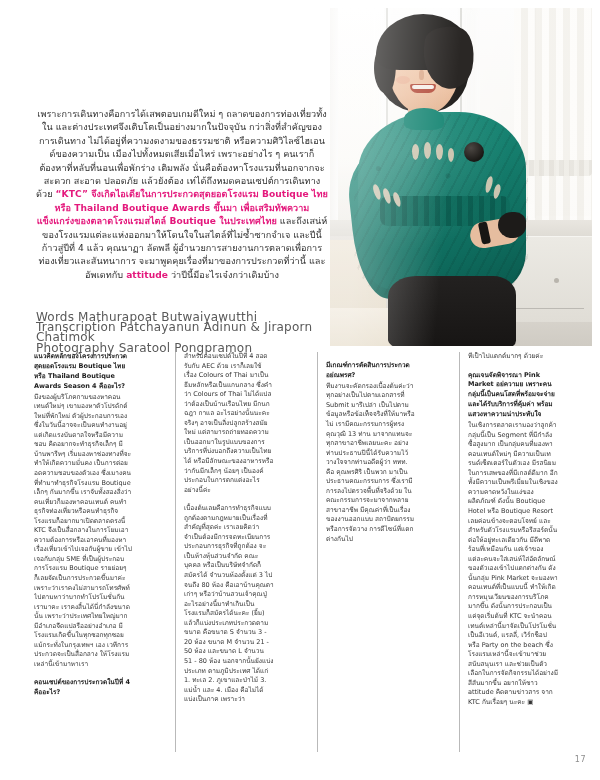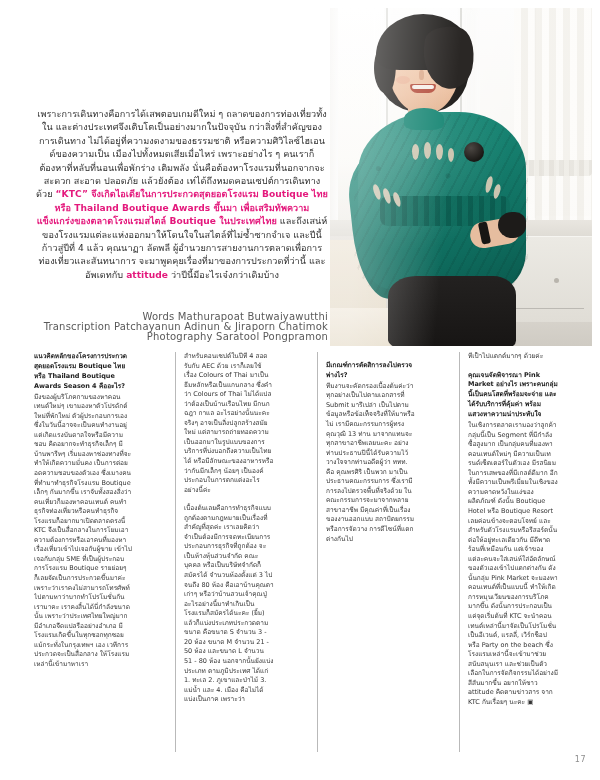--- a/index.html
+++ b/index.html
@@ -240,22 +240,22 @@
     position:absolute; left:36px; top:108px; width:292px;
     font-size:9.1px; line-height:13.4px;
     color:#2c2c2c; text-align:center;
     letter-spacing:.05px;
   }
   #intro .hl { color:#E4187C; font-weight:bold; }
 
   
   #credits {
     position:absolute; left:36px; top:312px; width:292px;
-    text-align:right; color:#595959;
-    font-size:10px; line-height:10.2px; letter-spacing:.2px;
+    text-align:left; color:#595959;
+    font-size:12px; line-height:10.2px; letter-spacing:.2px;
   }
 
   
   #columns {
     position:absolute; left:34px; top:352px;
     width:532px; height:400px;
     display:flex;
     gap:35px;
   }
   .col {
@@ -357,37 +357,38 @@
     <div>Words Mathurapoat Butwaiyawutthi</div>
     <div>Transcription Patchayanun Adinun &amp; Jiraporn Chatimok</div>
     <div>Photography Saratool Pongpramon</div>
   </div>
 
   <div id="columns">
     <div class="col">
       <span class="q">แนวคิดหลักของโครงการประกวดสุดยอดโรงแรม Boutique ไทย หรือ Thailand Boutique Awards Season 4 คืออะไร?</span>
       <span class="a">มึงของผู้บริโภคกามของหาคอนเทนต์ใหม่ๆ เขามองหาตัวโปรดักต์ใหม่ที่พักใหม่ ตัวผู้ประกอบการเอง ซึ่งในวันนี้อาจจะเป็นคนทำงานอยู่ แต่เกิดแรงบันดาลใจหรือมีความชอบ คิดอยากจะทำธุรกิจเล็กๆ มีบ้านพารีหๆ เริ่มมองหาช่องทางที่จะทำให้เกิดความมั่นคง เป็นการต่อยอดความชอบของตัวเอง ซึ่งเมางคนที่ทำมาทำธุรกิจโรงแรม Boutique เล็กๆ กันมากขึ้น เราจับทั้งสองสิ่งว่าคนเที่ยวก็มองหาคอนเทนต์ คนทำธุรกิจท่องเที่ยวหรือคนทำธุรกิจโรงแรมก็อยากมาเปิดตลาดตรงนี้ KTC จึงเป็นสื่อกลางในการโยมเอาความต้องการหรือเอาคนที่มองหาเรื่องเที่ยวเข้าไปเจอกับผู้ขาย เข้าไปเจอกับกลุ่ม SME ที่เป็นผู้ประกอบการโรงแรม Boutique รายย่อยๆ ก็เลยจัดเป็นการประกวดขึ้นมาค่ะ เพราะว่าเราคงไม่สามารถโทรศัพท์ไปตามหาว่าบากทำโปรโมชั่นกันเรามาคะ เราคงสิ้นได้นี่กำลังขนาดนั้น เพราะว่าประเทศไทยใหญ่มาก มีอำเภอจึดแปลรืออย่างอำเภอ มีโรงแรมเกิดขึ้นในทุกซอกทุกซอยแม้กระทั่งในกรุงเทพฯ เอง เวทีการประกวดจะเป็นสื่อกลาง ให้โรงแรมเหล่านี้เข้ามาหาเรา</span>
       <span class="gap"></span>
+      <span class="q">คอนเซปต์ของการประกวดในปีที่ 4 คืออะไร?</span>
     </div>
 
     <div class="col">
       <span class="a">สำหรับคอนเซปต์ในปีที่ 4 สอดรับกับ AEC ด้วย เราก็เลยใช้เรื่อง Colours of Thai มาเป็นธีมหลักหรือเป็นแกนกลาง ซึ่งคำว่า Colours of Thai ไม่ได้แปลว่าต้องเป็นบ้านเรือนไทย มีกนก ฉฎา กาแล อะไรอย่างนั้นนะคะ จริงๆ อาจเป็นสิ่งปลูกสร้างสมัยใหม่ แต่สามารถถ่ายทอดความเป็นออกมาในรูปแบบของการบริการที่บ่งบอกถึงความเป็นไทยได้ หรือมีลักษณะของอาหารหรือว่ากันมีกเล็กๆ น้อยๆ เป็นองค์ประกอบในการตกแต่งอะไรอย่างนี้ค่ะ</span>
       <span class="gap"></span>
       <span class="a">เบื้องต้นเลยคือการทำธุรกิจแบบถูกต้องตามกฎหมายเป็นเรื่องที่สำคัญที่สุดค่ะ เราเลยคิดว่าจำเป็นต้องมีการจดทะเบียนการประกอบการธุรกิจที่ถูกต้อง จะเป็นห้างหุ้นส่วนจำกัด คณะบุคคล หรือเป็นบริษัทจำกัดก็สมัครได้ จำนวนห้องตั้งแต่ 3 ไปจนถึง 80 ห้อง คือเอาบ้านคุณตาเก่าๆ หรือว่าบ้านสวนเจ้าคุณปู่อะไรอย่างนี้มาทำเกินเป็นโรงแรมก็สมัครได้นะคะ (ยิ้ม) แล้วก็แบ่งประเภทประกวดตามขนาด คือขนาด S จำนวน 3 - 20 ห้อง ขนาด M จำนวน 21 - 50 ห้อง และขนาด L จำนวน 51 - 80 ห้อง นอกจากนั้นยังแบ่งประเภท ตามภูมิประเทศ ได้แก่ 1. ทะเล 2. ภูเขาและป่าไม้ 3. แม่น้ำ และ 4. เมือง คือไม่ได้แบ่งเป็นภาค เพราะว่า</span>
     </div>
 
     <div class="col">
       <span class="gap"></span>
-      <span class="q">มีเกณฑ์การตัดสิการลงไปตรวจพ่างไร?</span>
+      <span class="q">มีเกณฑ์การตัดสินการประกวดอย่ณพรศ?</span>
       <span class="a">ทีมงานจะคัดกรองเบื้องต้นค่ะว่าทุกอย่างเป็นไปตามเอกสารที่ Submit มารึเปล่า เป็นไปตามข้อมูลหรือข้อเท็จจริงที่ให้มาหรือไม่ เรามีคณะกรรมการผู้ทรงคุณวุฒิ 13 ท่าน มาจากแทนจะทุกสาขาอาชีพเลยนะคะ อย่างท่านประธานปีนี้ได้รับความไว้วางใจจากท่านอดีตผู้ว่า ททท. คือ คุณพรศิริ เป็นพวก มาเป็นประธานคณะกรรมการ ซึ่งเรามีการลงไปตรวจพื้นที่จริงด้วย ในคณะกรรมการจะมาจากหลายสาขาอาชีพ มีคุณค่าที่เป็นเรื่องของงานออกแบบ สถาปัตยกรรม หรือการจัดวาง การดีไซน์ที่แตกต่างกันไป</span>
     </div>
 
     <div class="col">
       <span class="a">ที่เป็าไปแตกต์มากๆ ด้วยค่ะ</span>
       <span class="gap"></span>
-      <span class="q">คุณเจนจัดพิจารณา Pink Market อย่างไร เพราะคนกลุ่มนี้เป็นคนโสดที่พร้อมจะจ่าย และได้รับบริการที่คุ้มค่า พร้อมแสวงหาความน่าประทับใจ</span>
+      <span class="q">คุณเจนจัดพิจารณา Pink Market อย่ความย เพราะคนกลุ่มนี้เป็นคนโสดที่พร้อมจะจ่าย และได้รับบริการที่คุ้มค่า พร้อมแสวงหาความน่าประทับใจ</span>
       <span class="a">ในเชิงการตลาดเรามองว่าลูกค้ากลุ่มนี้เป็น Segment ที่มีกำลังซื้อสูงมาก เป็นกลุ่มคนที่มองหาคอนเทนต์ใหม่ๆ มีความเป็นเทรนด์เซ็ตเตอร์ในตัวเอง มีรสนิยมในการเสพของที่มีเกลต์ดีมาก อีกทั้งมีความเป็นพรีเมี่ยมในเชิงของความคาดหวังในแง่ของผลิตภัณฑ์ ดังนั้น Boutique Hotel หรือ Boutique Resort เลยค่อนข้างจะตอบโจทย์ และสำหรับตัวโรงแรมหรือรีสอร์ตนั้น ต่อให้อยู่ทะเลเดียวกัน มีดีพาดร้อนที่เหมือนกัน แต่เจ้าของแต่ละคนจะใส่เสน่ห์ใส่อัตลักษณ์ของตัวเองเข้าไปแตกต่างกัน ดังนั้นกลุ่ม Pink Market จะมองหาคอนเทนต์ที่เป็นแบบนี้ ทำให้เกิดการหมุนเวียนของการบริโภคมากขึ้น ดังนั้นการประกอบเป็นแค่จุดเริ่มต้นที่ KTC จะนำคอนเทนต์เหล่านี้มาจัดเป็นโปรโมชั่น เป็นอีเวนต์, แรลลี่, เวิร์กช็อป หรือ Party on the beach ซึ่งโรงแรมเหล่านี้จะเข้ามาช่วยสนับสนุนเรา และช่วยเป็นตัวเลือกในการจัดกิจกรรมได้อย่างมีสีสันมากขึ้น อยากให้ชาว attitude คิดตามข่าวสาร จาก KTC กันเรื่อยๆ นะคะ ▣</span>
     </div>
   </div>
 
   <div id="page-number">17</div>
 
 </div>
 
 </body></html>

